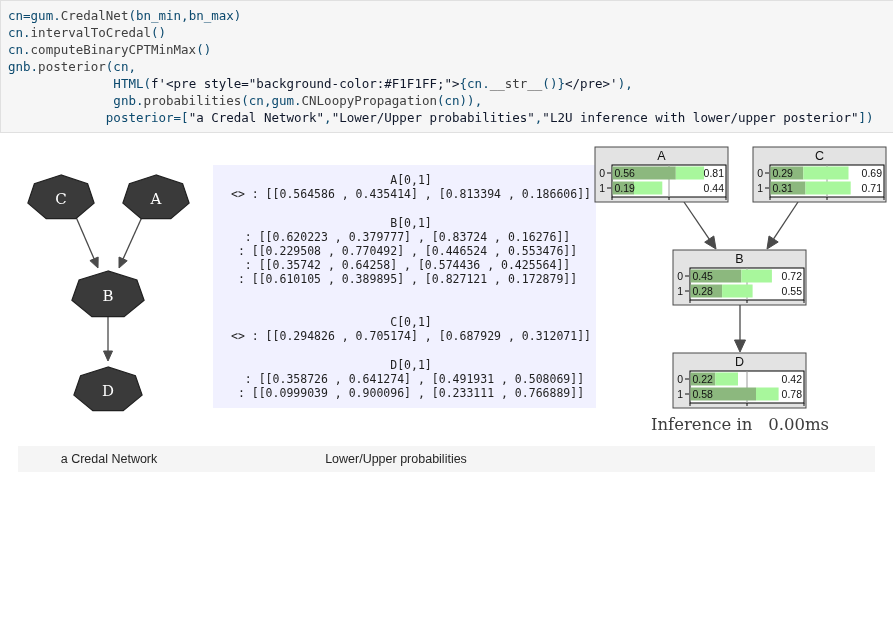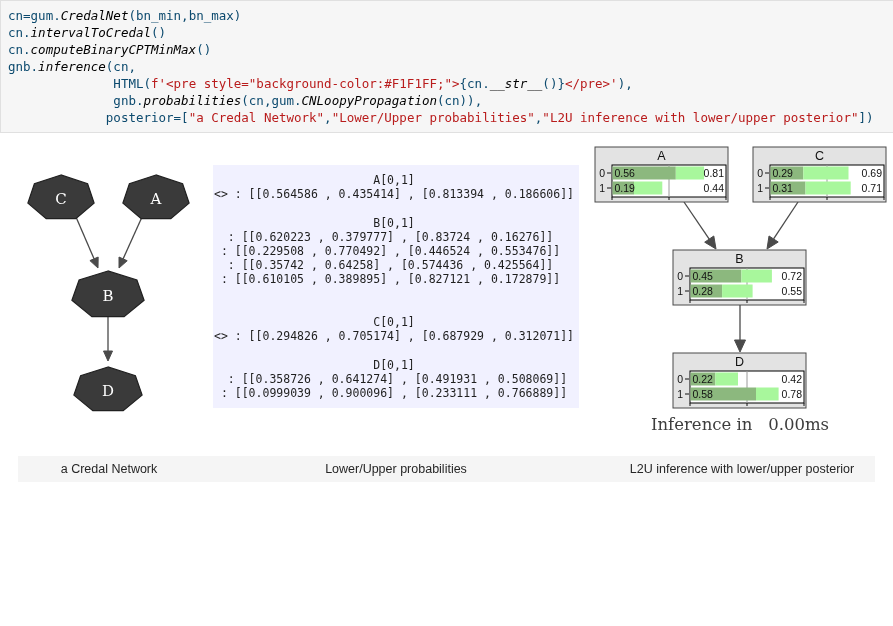--- a/index.html
+++ b/index.html
@@ -5,50 +5,50 @@
   html,body{margin:0;padding:0;background:#ffffff;}
   .screen{position:relative;width:893px;height:626px;background:#ffffff;overflow:hidden;
           font-family:"Liberation Sans",sans-serif;}
   
   .code-cell{position:absolute;left:0;top:0;width:891px;height:125px;
              background:#f6f6f6;border:1px solid #e0e0e0;
              padding:6px 0 0 7px;box-sizing:content-box;}
   .code-line{font-family:"DejaVu Sans Mono","Liberation Mono",monospace;
              font-size:12.5px;line-height:17px;white-space:pre;}
   .tok-p{color:#0c4a6e;}
-  .tok-f{color:#000000;font-style:italic;}
-  .tok-s{color:#b91c1c;}
+  .tok-f{color:#404040;}
+  .tok-s{color:#0f172a;}
   
   .cpt-pre{position:absolute;left:213px;top:165px;width:365px;margin:0;
-           padding:8px 0 8px 1px;
+           padding:8px 0 8px 18px;
            font-family:"DejaVu Sans Mono","Liberation Mono",monospace;
            font-size:11.5px;line-height:14.2px;color:#1f1f1f;white-space:pre;}
   
   .graph-svg{position:absolute;left:0;top:140px;}
   .inf-svg{position:absolute;left:585px;top:140px;}
   
-  .captions-bar{position:absolute;left:18px;top:456px;width:857px;height:26px;
+  .captions-bar{position:absolute;left:18px;top:446px;width:857px;height:26px;
                 background:#f5f5f5;}
   .caption{position:absolute;top:0;height:26px;line-height:26px;text-align:center;
            font-size:12.5px;color:#262626;}
   .cap-0{left:0;width:182px;}
   .cap-1{left:193px;width:370px;text-align:center;}
   .cap-2{left:582px;width:284px;}
 </style>
 </head>
 <body>
 
 <div class="screen">
 
   <div class="code-cell">
     <div>
         <div class="code-line"><span class="tok-p">cn=gum.</span><span class="tok-f">CredalNet</span><span class="tok-p">(bn_min,bn_max)</span></div>
         <div class="code-line"><span class="tok-p">cn.</span><span class="tok-f">intervalToCredal</span><span class="tok-p">()</span></div>
         <div class="code-line"><span class="tok-p">cn.</span><span class="tok-f">computeBinaryCPTMinMax</span><span class="tok-p">()</span></div>
-        <div class="code-line"><span class="tok-p">gnb.</span><span class="tok-f">inference</span><span class="tok-p">(cn,</span></div>
+        <div class="code-line"><span class="tok-p">gnb.</span><span class="tok-f">posterior</span><span class="tok-p">(cn,</span></div>
         <div class="code-line"><span class="tok-p">              HTML(</span><span class="tok-s">f'&lt;pre style="background-color:#F1F1FF;"&gt;</span><span class="tok-p">{cn.</span><span class="tok-f">__str__</span><span class="tok-p">()}</span><span class="tok-s">&lt;/pre&gt;'</span><span class="tok-p">),</span></div>
         <div class="code-line"><span class="tok-p">              gnb.</span><span class="tok-f">probabilities</span><span class="tok-p">(cn,gum.</span><span class="tok-f">CNLoopyPropagation</span><span class="tok-p">(cn)),</span></div>
         <div class="code-line"><span class="tok-p">             posterior=[</span><span class="tok-s">"a Credal Network"</span><span class="tok-p">,</span><span class="tok-s">"Lower/Upper probabilities"</span><span class="tok-p">,</span><span class="tok-s">"L2U inference with lower/upper posterior"</span><span class="tok-p">])</span></div>
       </div>
   </div>
 
   <div>
     <svg class="graph-svg" width="220" height="300" viewBox="0 140 220 300">
         <line x1="76" y1="217" x2="94.0390888856535" y2="258.81788787128767" stroke="#4a4a4a" stroke-width="1.3"></line>
         <polygon points="98,268 98.17103934357405,257.03547786983177 89.90713842773295,260.60029787274357" fill="#4a4a4a" stroke="#4a4a4a"></polygon>
@@ -165,17 +165,16 @@
         <text x="802" y="397.5" text-anchor="end" fill="#111" font-size="10.5px" font-family="&quot;Liberation Sans&quot;,sans-serif">0.78</text>
         <line x1="690" y1="403" x2="690" y2="406" stroke="#111" stroke-width="1"></line>
         <line x1="747" y1="403" x2="747" y2="406" stroke="#111" stroke-width="1"></line>
         <line x1="804" y1="403" x2="804" y2="406" stroke="#111" stroke-width="1"></line>
         <text x="740" y="430" text-anchor="middle" fill="#3d3d3d" font-size="16.5px" font-family="&quot;DejaVu Serif&quot;,&quot;Liberation Serif&quot;,serif" style="white-space:pre">Inference in   0.00ms</text>
       </svg>
 
     <div class="captions-bar">
       <div class="caption cap-0">a Credal Network</div>
       <div class="caption cap-1">Lower/Upper probabilities</div>
-      <div class="caption cap-2">L2U inference with lower/upper posterior</div>
     </div>
   </div>
 
 </div>
 
 </body></html>

